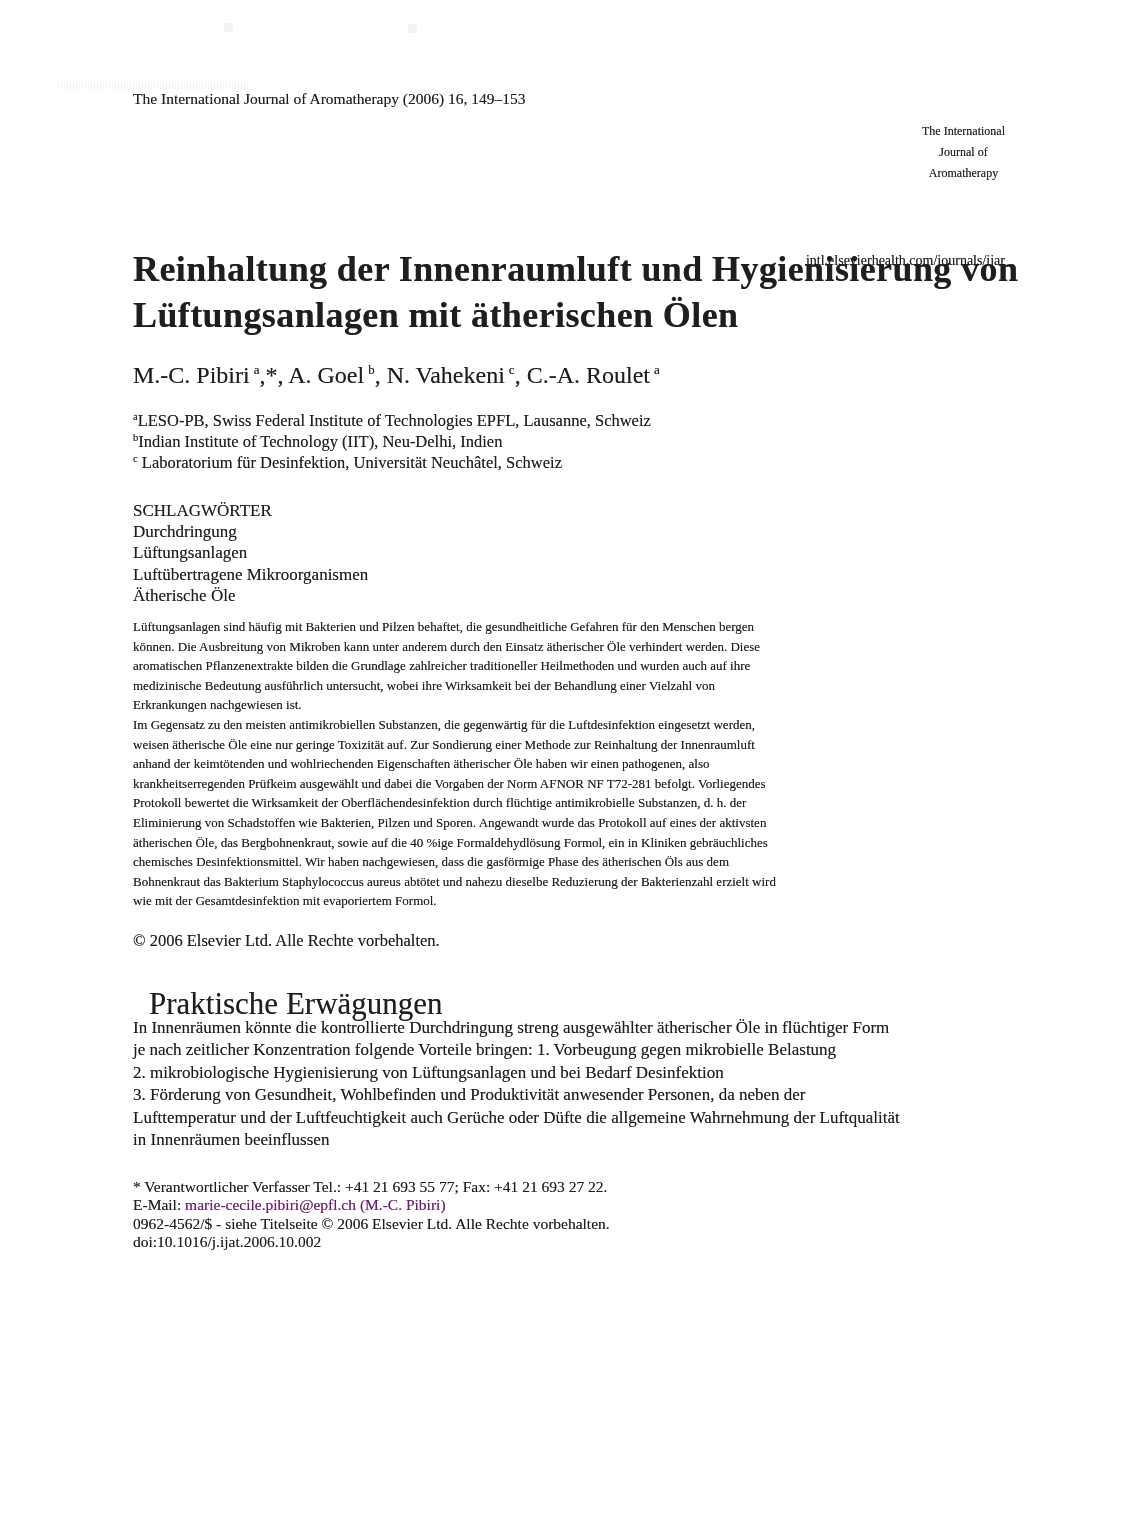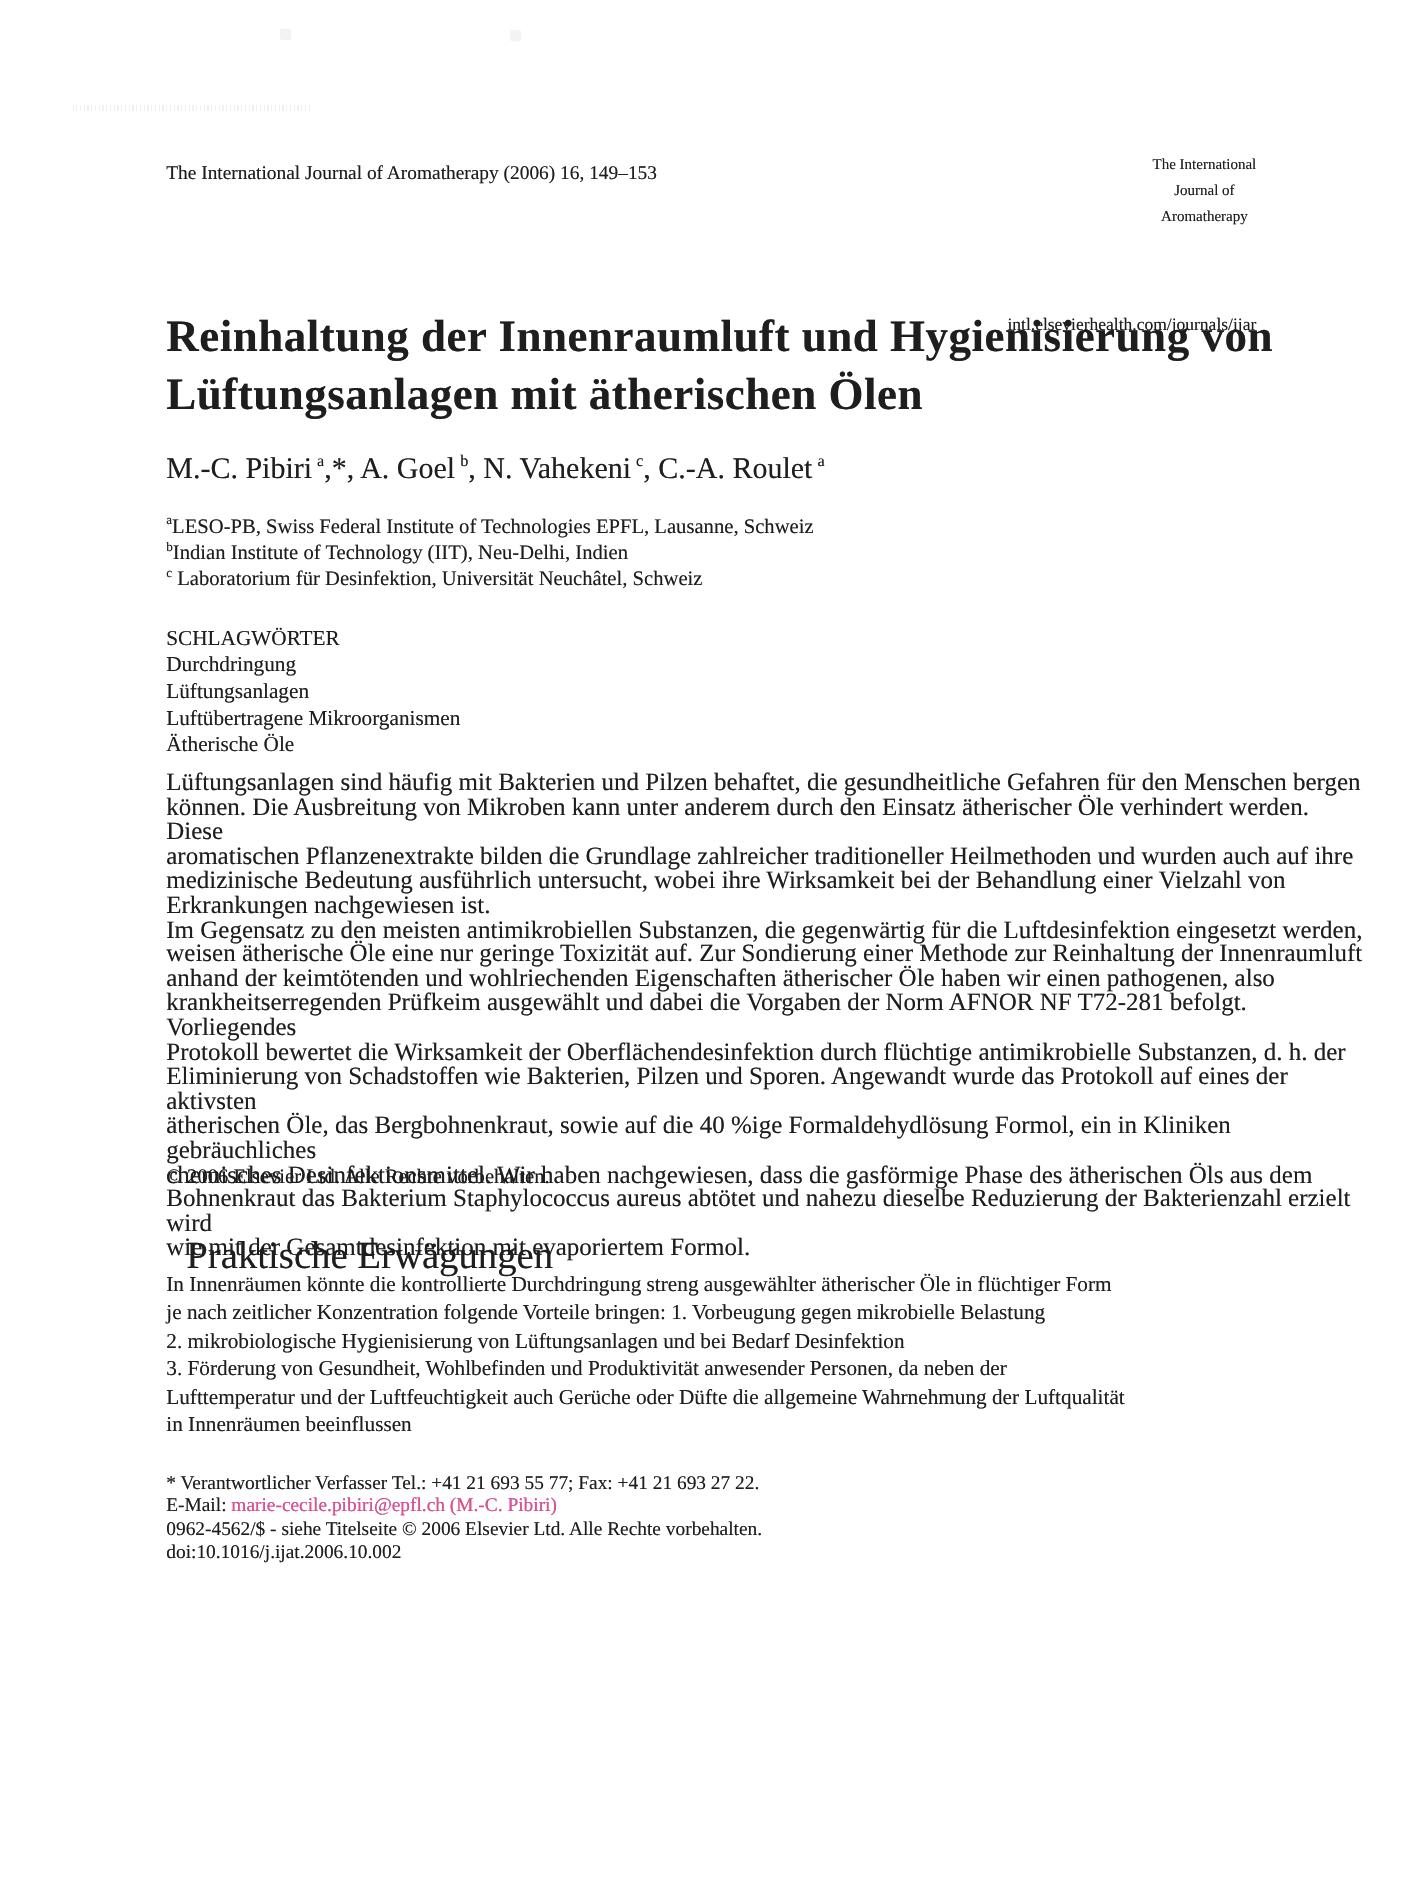--- a/index.html
+++ b/index.html
@@ -16,21 +16,20 @@
     color: #1e1e1e;
     overflow: hidden;
     text-shadow: 0 0 0.45px rgba(30,30,30,0.55);
   }
   .abs { position: absolute; }
   .multiline { white-space: pre-line; }
 
   .citation {
     left: 133px; top: 90px;
     font-size: 15.5px;
-    margin-top: 40px;
   }
   .journal-name {
     right: 135px; top: 121px;
     text-align: center;
     font-size: 12px;
     line-height: 21px;
   }
   .journal-url {
     right: 135px; top: 210px;
     font-size: 14px;
@@ -61,21 +60,21 @@
   }
   .affiliations sup { font-size: 10.5px; line-height: 0; }
   .keywords {
     left: 133px; top: 500px;
     font-size: 17px;
     line-height: 21.2px;
   }
   .abstract {
     left: 133px; top: 617px;
     width: 960px;
-    font-size: 20px;
+    font-size: 13px;
     line-height: 19.6px;
   }
   .copyright {
     left: 133px; top: 931px;
     font-size: 16.5px;
   }
   .section-heading {
     left: 133px; top: 970px;
     font-size: 31px;
     font-weight: normal;
@@ -88,21 +87,21 @@
     line-height: 22.4px;
     font-family: Liberation Serif, serif;
   }
   .footnote {
     left: 133px; top: 1178px;
     width: 700px;
     font-size: 15.5px;
     line-height: 18.3px;
   }
   .email-link {
-    color: #ec4899;
+    color: #701a75;
     text-decoration: none;
     cursor: pointer;
   }
   
   .smudge {
     background: #f3f3f6;
     width: 9px; height: 9px;
     border-radius: 2px;
   }
   .smudge-1 { left: 224px; top: 23px; }

